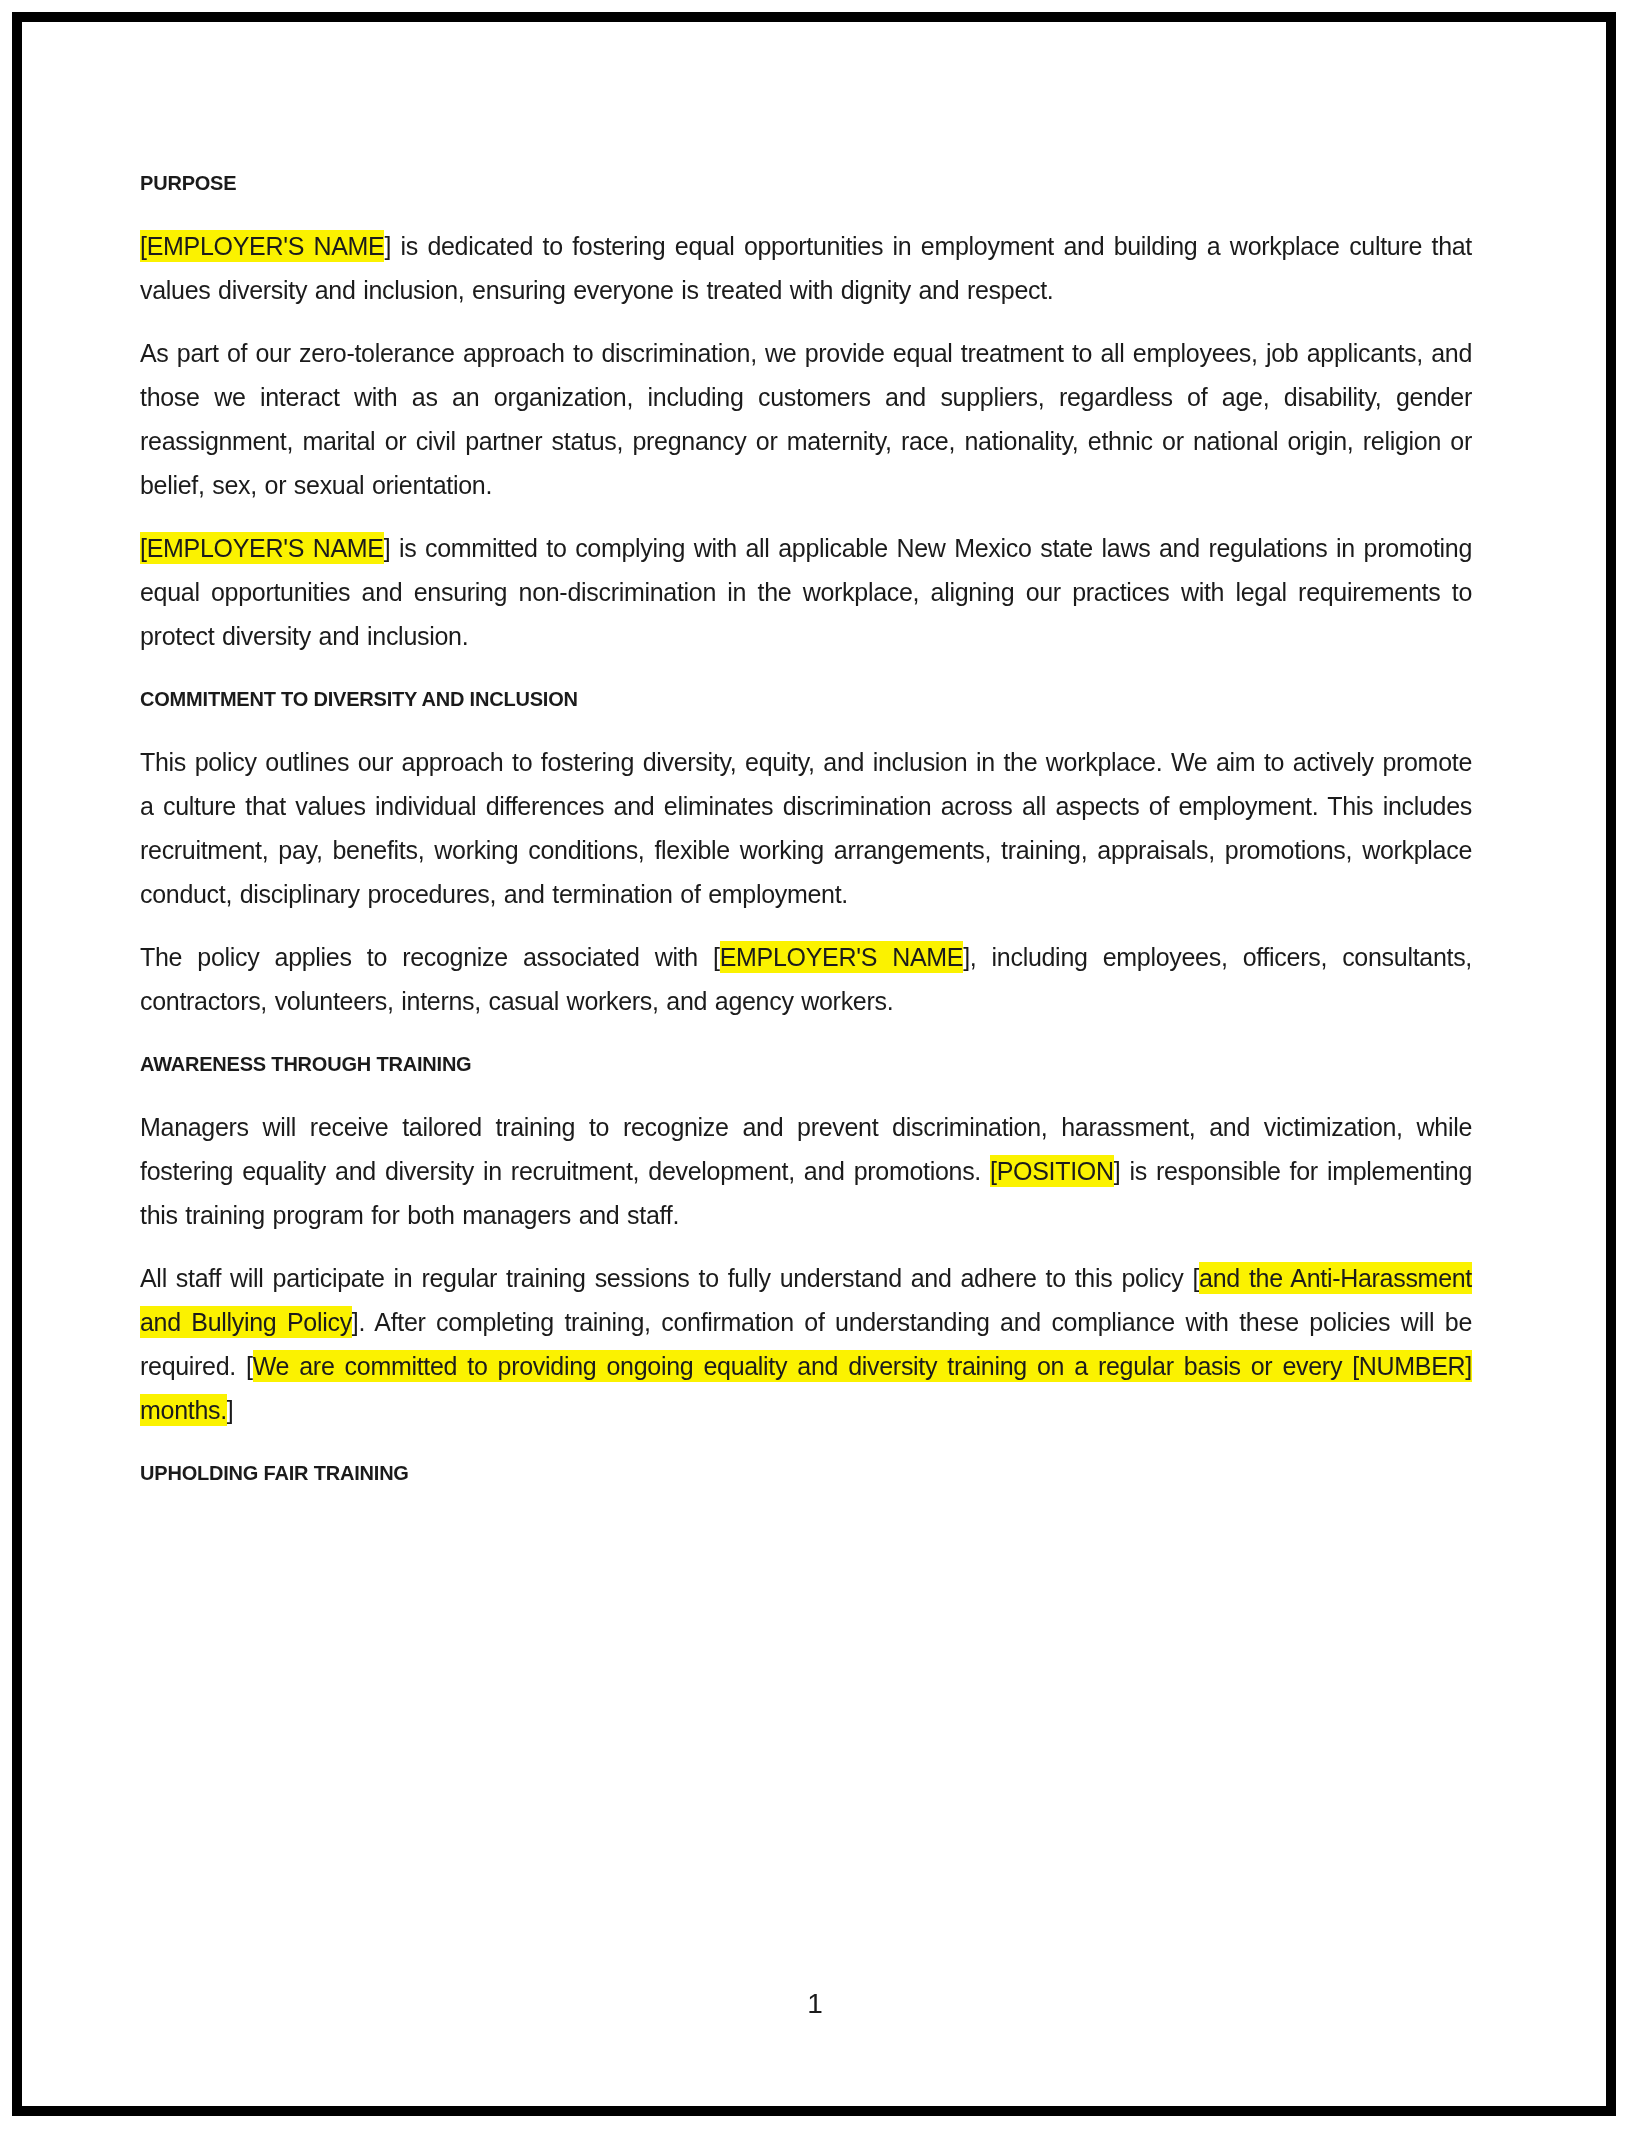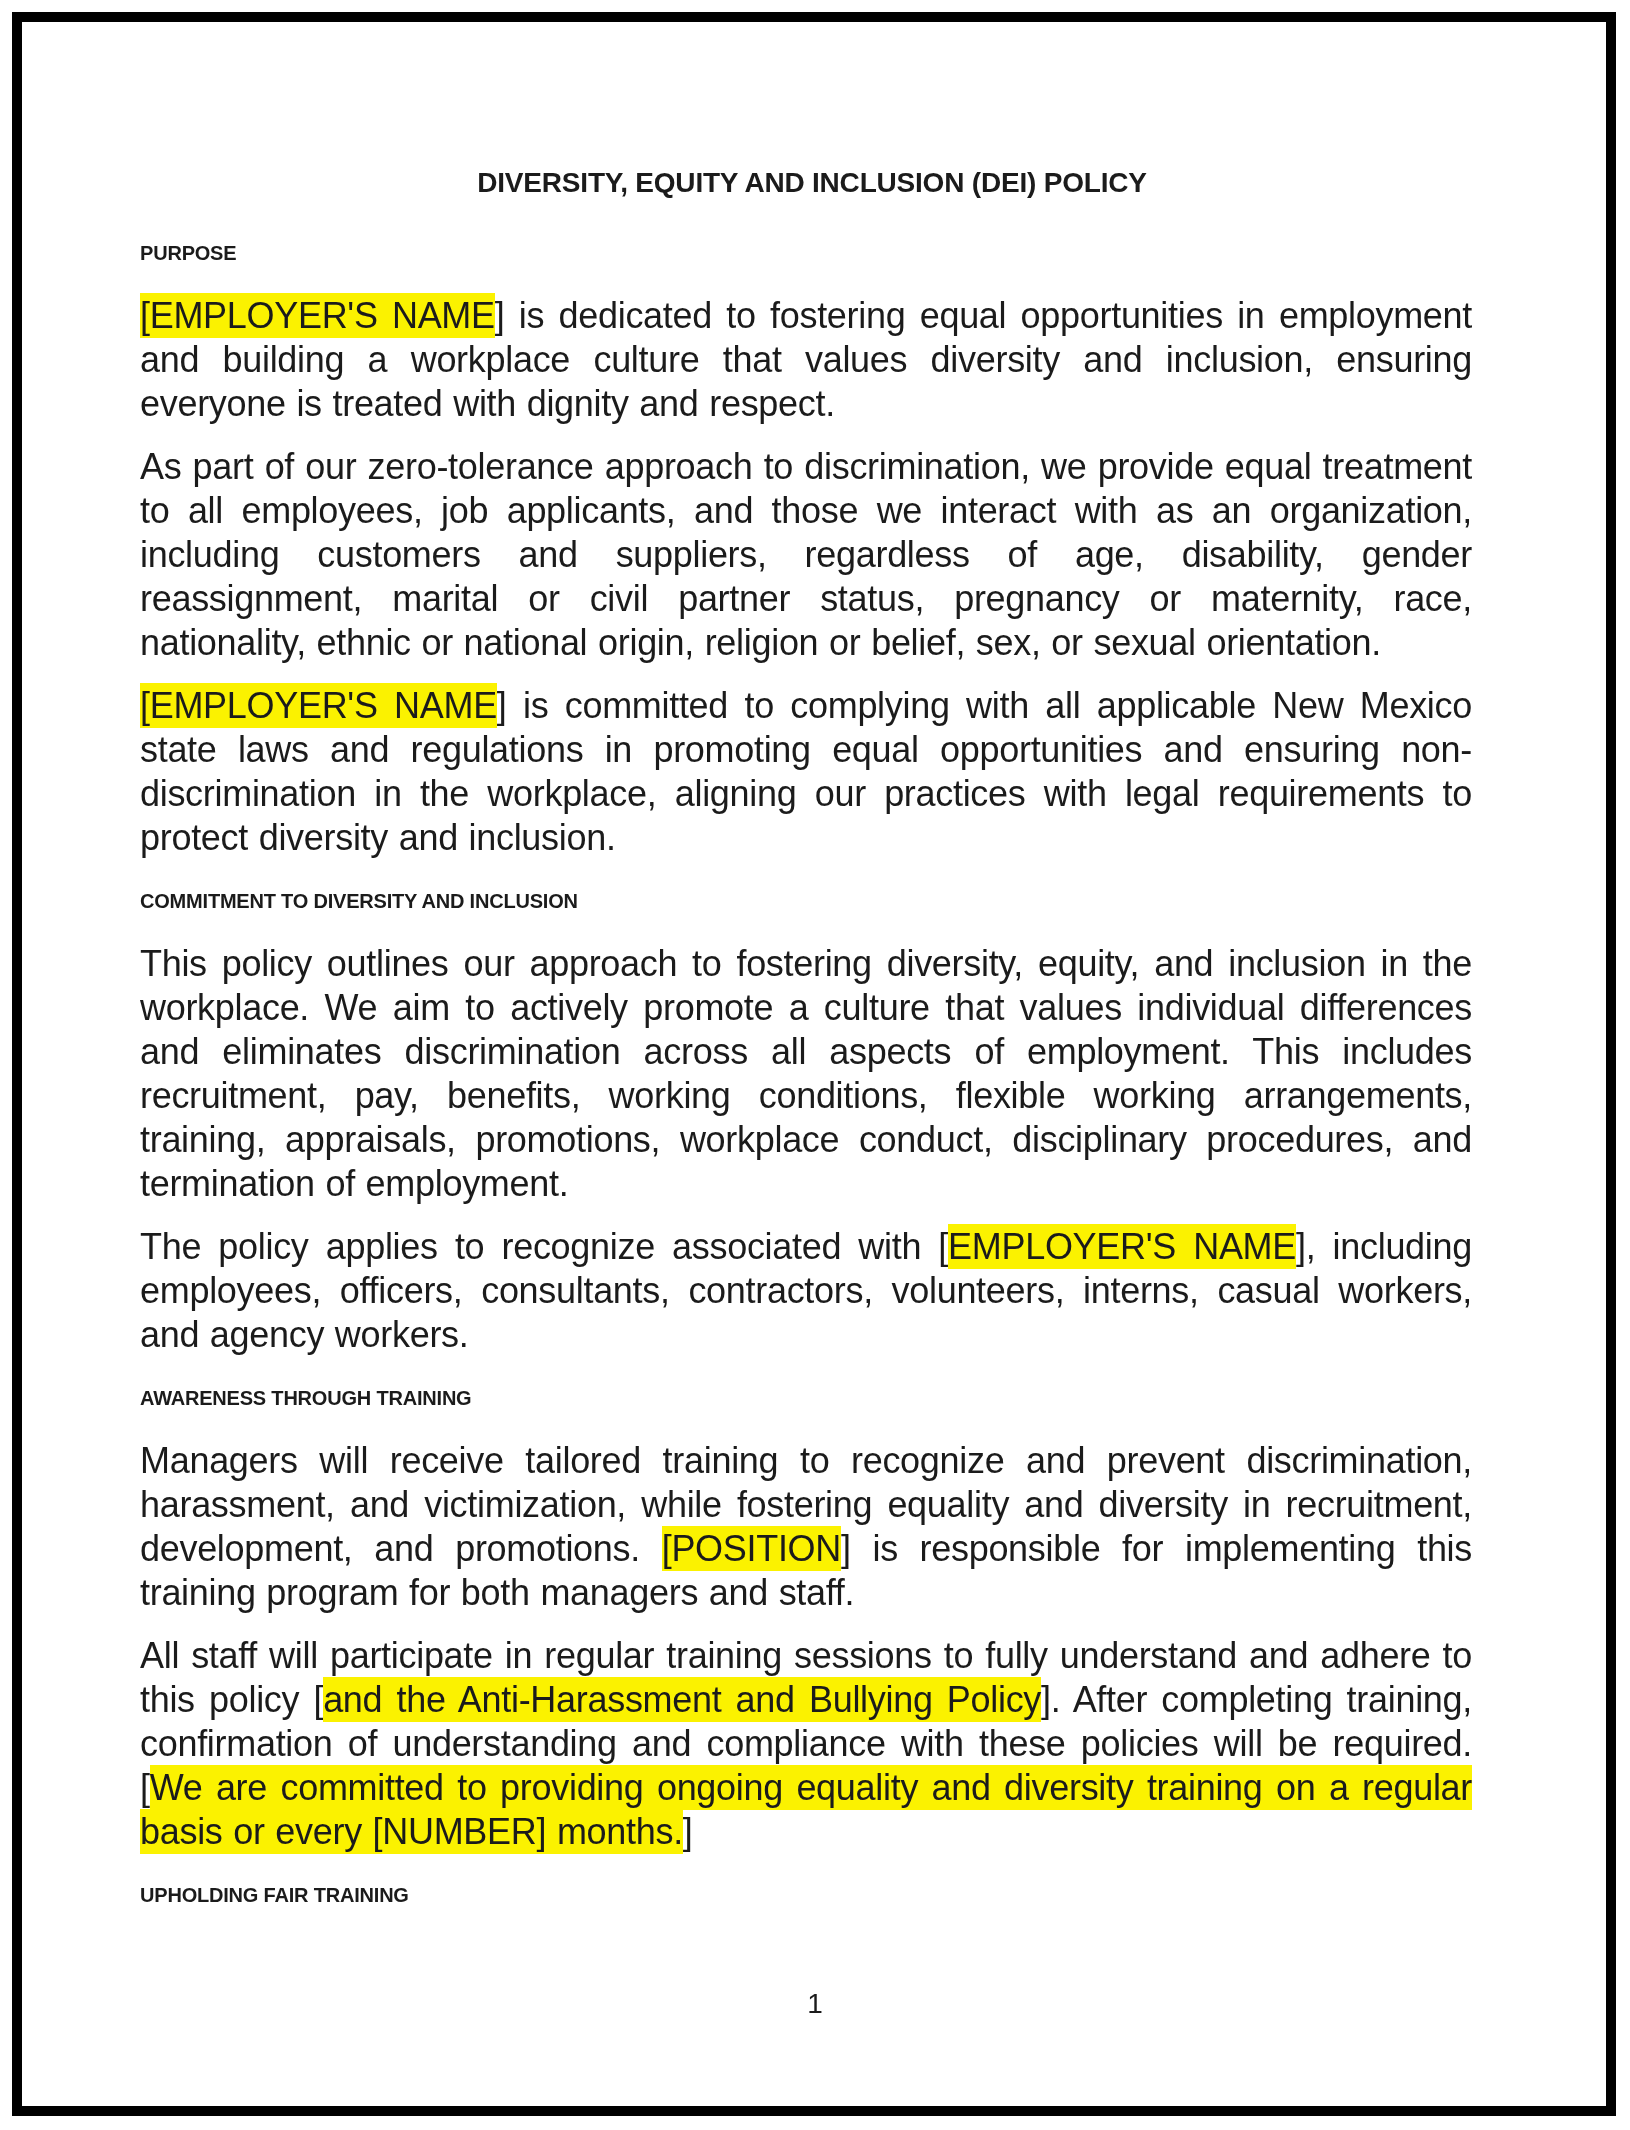--- a/index.html
+++ b/index.html
@@ -40,21 +40,21 @@
     letter-spacing: -0.2px;
   }
   h2.heading {
     font-size: 20px;
     font-weight: bold;
     line-height: 44px;
     margin: 0 0 19px 0;
     letter-spacing: -0.2px;
   }
   p.para {
-    font-size: 36px;
+    font-size: 25px;
     line-height: 44px;
     text-align: justify;
     margin: 0 12px 19px 0;
     letter-spacing: -0.3px;
     word-spacing: 1px;
   }
   .hl {
     background-color: var(--hl, #fbf200);
     padding: 2px 0;
   }
@@ -68,21 +68,20 @@
     line-height: 44px;
   }
 </style>
 </head>
 <body>
 
 <div class="page">
   <div class="frame"></div>
 
   <div class="content">
-    <h1 class="title">DIVERSITY, EQUITY AND INCLUSION (DEI) POLICY</h1>
 
     <h2 class="heading">PURPOSE</h2>
     <p class="para"><span class="hl">[EMPLOYER'S NAME</span><span>] is dedicated to fostering equal opportunities in employment and building a workplace culture that values diversity and inclusion, ensuring everyone is treated with dignity and respect.</span></p>
     <p class="para"><span>As part of our zero-tolerance approach to discrimination, we provide equal treatment to all employees, job applicants, and those we interact with as an organization, including customers and suppliers, regardless of age, disability, gender reassignment, marital or civil partner status, pregnancy or maternity, race, nationality, ethnic or national origin, religion or belief, sex, or sexual orientation.</span></p>
     <p class="para"><span class="hl">[EMPLOYER'S NAME</span><span>] is committed to complying with all applicable New Mexico state laws and regulations in promoting equal opportunities and ensuring non-discrimination in the workplace, aligning our practices with legal requirements to protect diversity and inclusion.</span></p>
 
     <h2 class="heading">COMMITMENT TO DIVERSITY AND INCLUSION</h2>
     <p class="para"><span>This policy outlines our approach to fostering diversity, equity, and inclusion in the workplace. We aim to actively promote a culture that values individual differences and eliminates discrimination across all aspects of employment. This includes recruitment, pay, benefits, working conditions, flexible working arrangements, training, appraisals, promotions, workplace conduct, disciplinary procedures, and termination of employment.</span></p>
     <p class="para"><span>The policy applies to recognize associated with [</span><span class="hl">EMPLOYER'S NAME</span><span>], including employees, officers, consultants, contractors, volunteers, interns, casual workers, and agency workers.</span></p>
 

